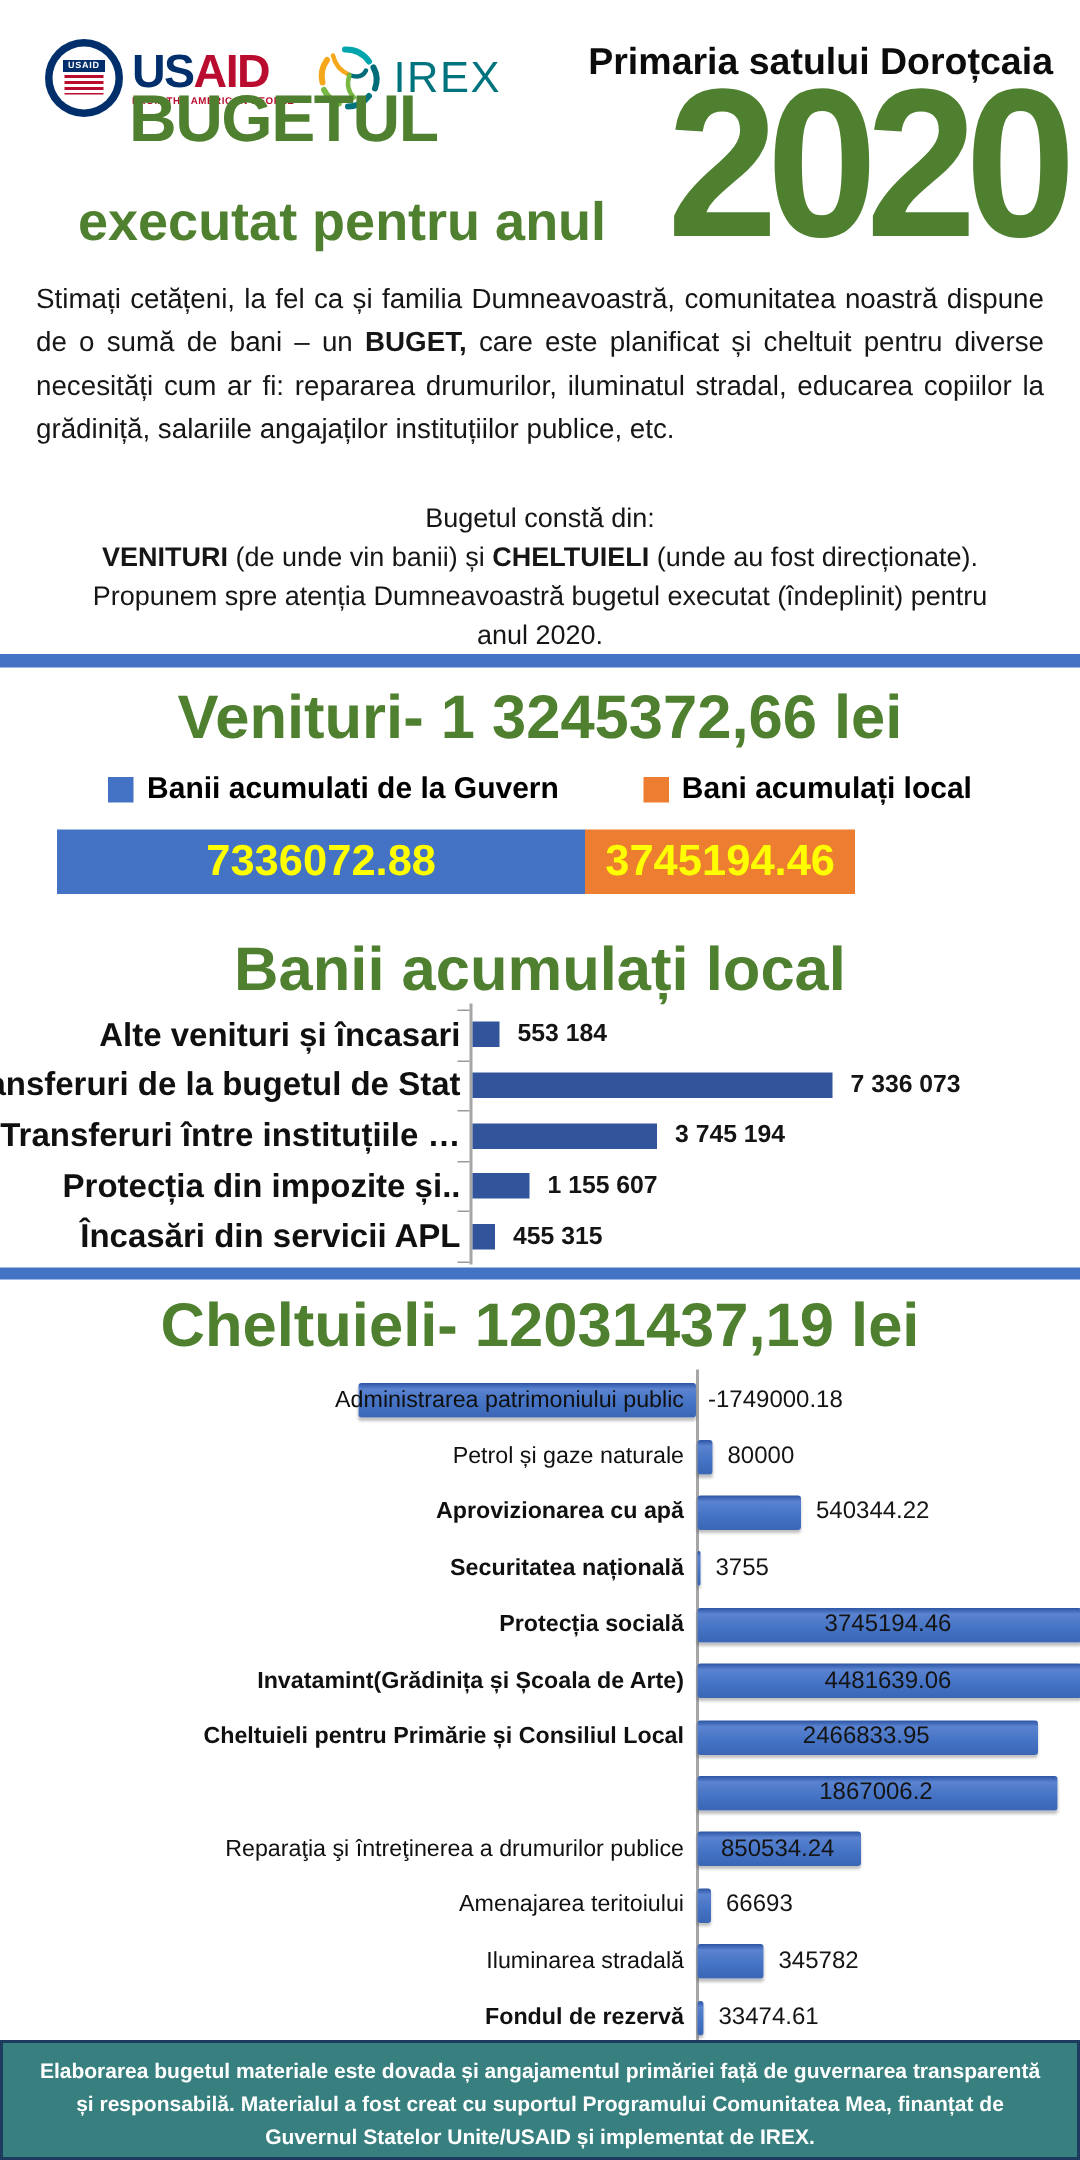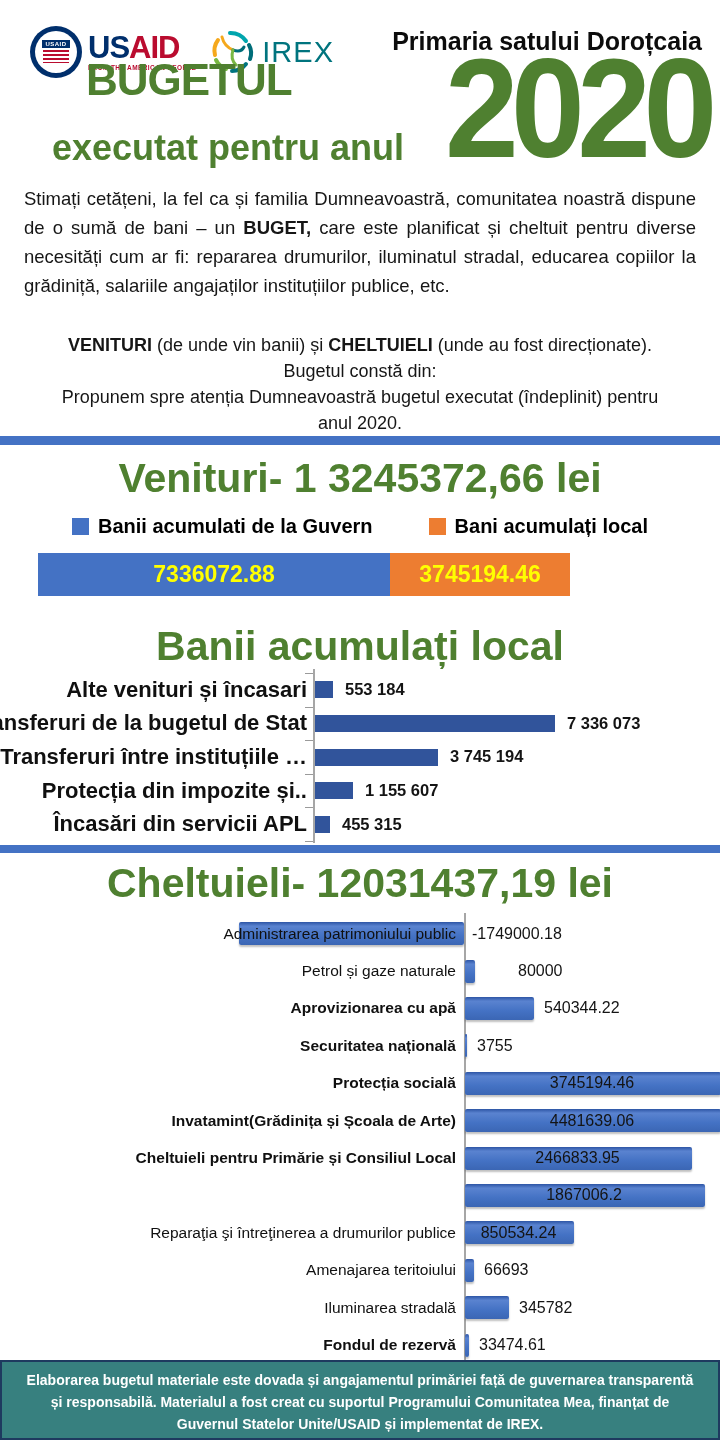--- a/index.html
+++ b/index.html
@@ -39,21 +39,21 @@
   
   .sec-title{position:absolute;left:0;width:720px;margin:0;text-align:center;color:#4f8030;
              font-size:41px;font-weight:700;line-height:1.1;}
   .t-venituri{top:456px;} .t-local{top:624px;} .t-chelt{top:861px;}
   
   .legend{position:absolute;left:0;top:515px;width:720px;display:flex;justify-content:center;gap:56px;}
   .legend-item{display:flex;align-items:center;gap:9px;font-size:20px;font-weight:600;color:#000;}
   .legend-swatch{width:17px;height:17px;flex:0 0 auto;}
   .stacked-bar{position:absolute;left:38px;top:553px;width:532px;height:43px;display:flex;}
   .stacked-seg{display:flex;align-items:center;justify-content:center;
-               color:#ffff00;font-size:23px;font-weight:700;overflow:hidden;white-space:nowrap;}
+               color:#ffff00;font-size:29px;font-weight:700;overflow:hidden;white-space:nowrap;}
   
   .chart{position:absolute;left:0;width:720px;}
   .chart-local{top:673px;height:168px;}
   .chart-chelt{top:915px;height:450px;text-decoration:underline;}
   .axis-line{position:absolute;width:2px;background:#a6a6a6;}
   .tick{position:absolute;height:1px;background:#9a9a9a;}
   .bar-label{position:absolute;display:flex;align-items:center;justify-content:flex-end;
              white-space:nowrap;z-index:2;color:#101010;}
   .bar-value{position:absolute;display:flex;align-items:center;white-space:nowrap;z-index:2;color:#141414;}
   .hbar{position:absolute;z-index:1;}
@@ -105,22 +105,22 @@
       <span class="irex-word">IREX</span>
     </div>
   </div>
   <div class="municipality">Primaria satului Doroțcaia</div>
   <div class="budget-word">BUGETUL</div>
   <div class="budget-sub">executat pentru anul</div>
   <div class="year">2020</div>
 
   <p class="intro-just"><span>Stimați cetățeni, la fel ca și familia Dumneavoastră, comunitatea noastră dispune de o sumă de bani – un </span><b class="seg">BUGET,</b><span> care este planificat și cheltuit pentru diverse necesități cum ar fi: repararea drumurilor, iluminatul stradal, educarea copiilor la grădiniță, salariile angajaților instituțiilor publice, etc.</span></p>
   <div class="intro-center">
+    <p>Bugetul constă din:</p>
     <p><b class="seg">VENITURI</b><span> (de unde vin banii) și </span><b class="seg">CHELTUIELI</b><span> (unde au fost direcționate).</span></p>
-    <p>Bugetul constă din:</p>
     <p class="narrow">Propunem spre atenția Dumneavoastră bugetul executat (îndeplinit) pentru anul 2020.</p>
   </div>
 
   <div class="divider divider-1"></div>
 
   <h2 class="sec-title t-venituri">Venituri- 1 3245372,66 lei</h2>
   <div class="legend">
     <div class="legend-item">
       <span class="legend-swatch" id="sw0" style="background: rgb(68, 114, 196);"></span>
       <span>Banii acumulati de la Guvern</span>
@@ -164,21 +164,21 @@
   <div class="divider divider-2"></div>
 
   <h2 class="sec-title t-chelt">Cheltuieli- 12031437,19 lei</h2>
   <div class="chart chart-chelt" id="chartChelt">
       <div class="axis-line" style="left: 464px; top: -2px; height: 454.8px; background: rgb(166, 166, 166);"></div>
       <div class="hbar hbar-light" style="left: 239px; top: 7.2px; width: 225px; height: 23px;"></div>
       <div class="bar-label" style="right: 264px; top: 0px; height: 37.4px;">Administrarea patrimoniului public</div>
       <div class="bar-value" style="top: 0px; height: 37.4px; left: 472px;">-1749000.18</div>
       <div class="hbar hbar-light" style="left: 465px; top: 44.6px; width: 10px; height: 23px;"></div>
       <div class="bar-label" style="right: 264px; top: 37.4px; height: 37.4px;">Petrol și gaze naturale</div>
-      <div class="bar-value" style="top: 37.4px; height: 37.4px; left: 485px; margin-left: 33px;">80000</div>
+      <div class="bar-value" style="top: 37.4px; height: 37.4px; left: 485px;">80000</div>
       <div class="hbar hbar-light" style="left: 465px; top: 82px; width: 69px; height: 23px;"></div>
       <div class="bar-label" style="right: 264px; top: 74.8px; height: 37.4px; font-weight: 700;">Aprovizionarea cu apă</div>
       <div class="bar-value" style="top: 74.8px; height: 37.4px; left: 544px;">540344.22</div>
       <div class="hbar hbar-light" style="left: 465px; top: 119.4px; width: 2px; height: 23px;"></div>
       <div class="bar-label" style="right: 264px; top: 112.2px; height: 37.4px; font-weight: 700;">Securitatea națională</div>
       <div class="bar-value" style="top: 112.2px; height: 37.4px; left: 477px;">3755</div>
       <div class="hbar hbar-light" style="left: 465px; top: 156.8px; width: 256px; height: 23px;"></div>
       <div class="bar-label" style="right: 264px; top: 149.6px; height: 37.4px; font-weight: 700;">Protecția socială</div>
       <div class="bar-value" style="top: 149.6px; height: 37.4px; left: 592px; transform: translateX(-50%);">3745194.46</div>
       <div class="hbar hbar-light" style="left: 465px; top: 194.2px; width: 256px; height: 23px;"></div>

